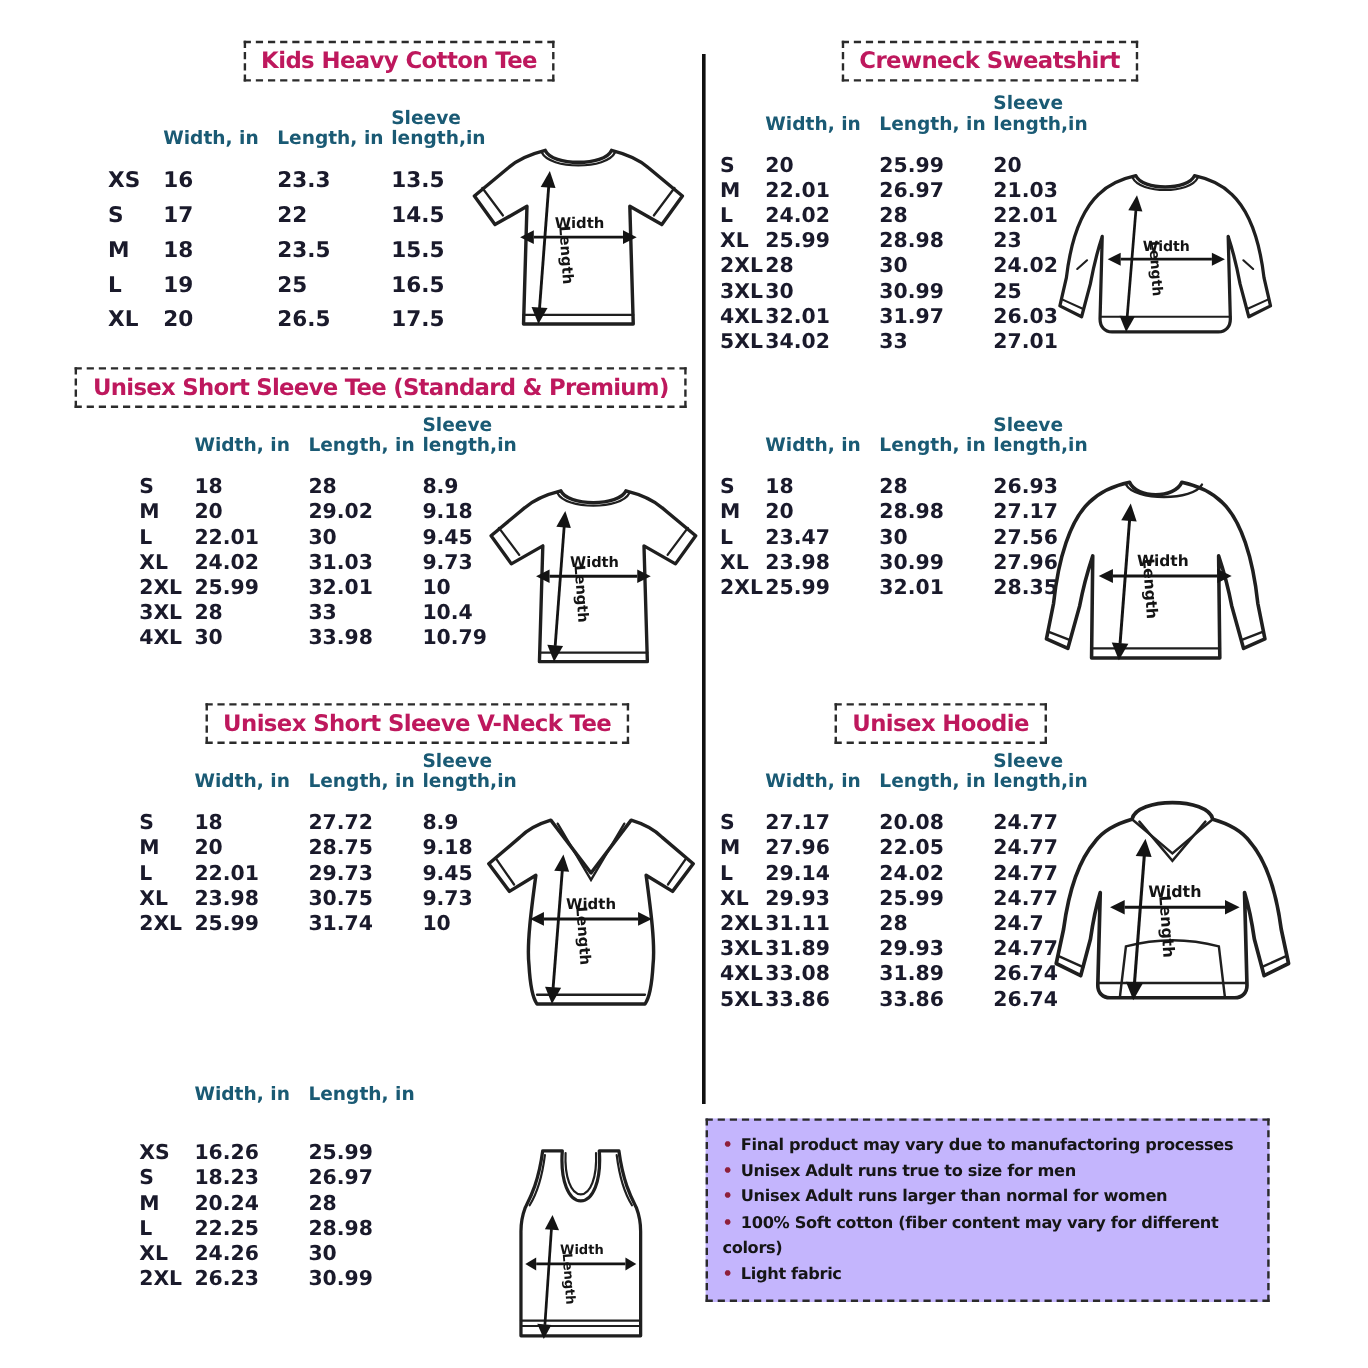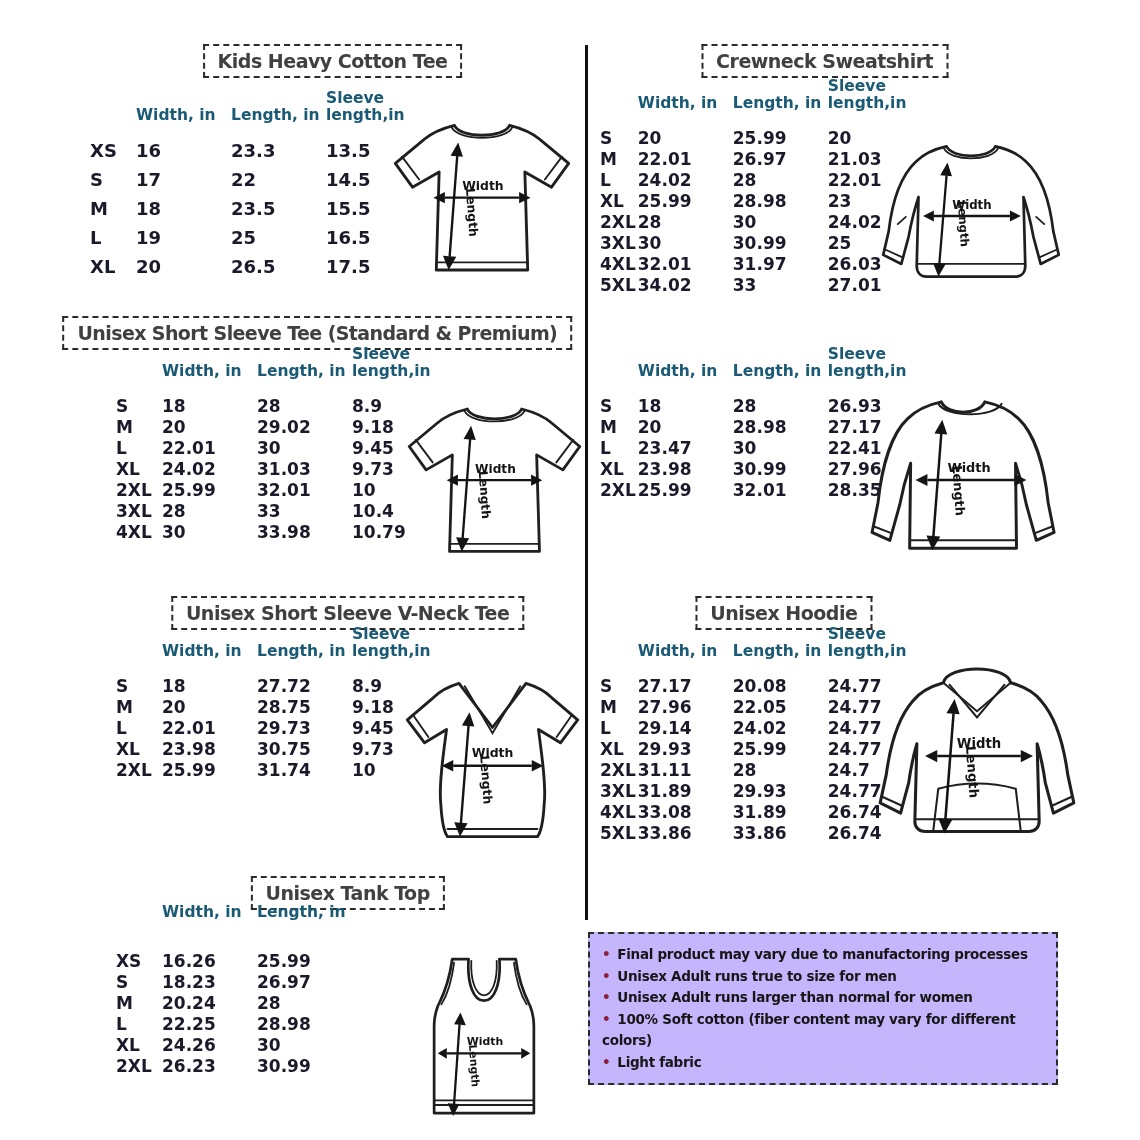--- a/index.html
+++ b/index.html
@@ -1,21 +1,21 @@
 <!DOCTYPE html>
 <html><head>
 <meta charset="utf-8">
 <style>
   *{margin:0;padding:0;box-sizing:border-box}
   html,body{background:#ffffff}
   .canvas{position:relative;width:1140px;height:1140px;background:#fff;overflow:hidden;
           font-family:"DejaVu Sans",sans-serif;}
   .panel{position:absolute}
-  .title-box{position:absolute;top:16px;left:50%;transform:translateX(-50%);
-             border:2px dashed #2b2b2b;background:#fff;color:#404040;
+  .title-box{position:absolute;top:6px;left:50%;transform:translateX(-50%);
+             border:2px dashed #2b2b2b;background:#fff;color:#be185d;
              font-size:19px;font-weight:bold;letter-spacing:-0.5px;white-space:nowrap;
              padding:4px 13px;}
   .t-long{font-size:19px;letter-spacing:-0.6px}
   .size-table{position:absolute;border-collapse:collapse}
   .size-table th{color:#1a5a74;font-size:15.5px;font-weight:bold;text-align:left;
                  vertical-align:bottom;padding:0 0 16px 2px;line-height:17px}
   .size-table th:nth-child(1){width:46px}
   .size-table th:nth-child(2),.size-table th:nth-child(3){width:95px}
   .size-table th:nth-child(4){width:86px}
   .tight th:nth-child(1){width:36px}
@@ -284,21 +284,21 @@
           <tr>
             <td class="size">M</td>
             <td>20</td>
             <td>28.98</td>
             <td>27.17</td>
           </tr>
           <tr>
             <td class="size">L</td>
             <td>23.47</td>
             <td>30</td>
-            <td>22.41</td>
+            <td>27.56</td>
           </tr>
           <tr>
             <td class="size">XL</td>
             <td>23.98</td>
             <td>30.99</td>
             <td>27.96</td>
           </tr>
           <tr>
             <td class="size">2XL</td>
             <td>25.99</td>
@@ -466,21 +466,20 @@
         <line x1="82" y1="60" x2="74" y2="164"></line>
         <polygon points="83,46 75,60 88,61"></polygon>
         <polygon points="73,178 67,163 81,164"></polygon>
         <text x="107" y="94" text-anchor="middle">Width</text>
         <text x="96" y="118" text-anchor="middle" transform="rotate(86 96 118)">Length</text>
       </g>
     </svg>
   </section>
 
   <section class="panel" style="left:80px;top:860px;width:505px;height:280px">
-    <div class="title-box" style="left:53%">Unisex Tank Top</div>
     <table class="size-table two-col" style="left:34px;top:44px">
       <thead>
           <tr>
             <th></th>
             <th>Width, in</th>
             <th>Length, in</th>
           </tr>
         </thead>
         <tbody>
           <tr>

